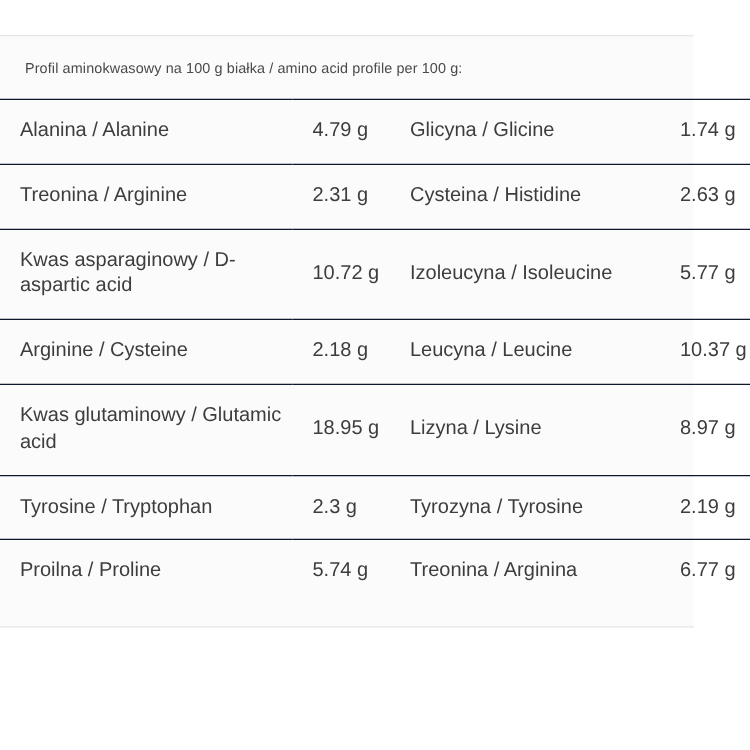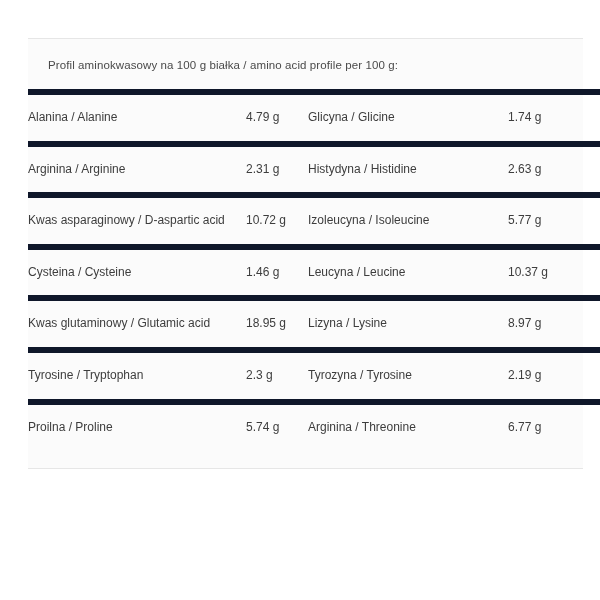--- a/index.html
+++ b/index.html
@@ -14,47 +14,46 @@
     position: relative;
     width: 600px;
     height: 600px;
     background: #ffffff;
     box-sizing: border-box;
     overflow: hidden;
   }
   .panel {
     position: absolute;
     left: 0px;
-    top: 38px;
+    top: 28px;
     width: 555px;
     background: #fbfbfb;
     border-top: 1px solid #e6e6e6;
     border-bottom: 1px solid #e6e6e6;
     box-sizing: border-box;
     padding: 0;
-    margin-left: 28px;
   }
   .panel-header {
     padding: 18px 20px 16px 20px;
     font-size: 11.5px;
     color: #4a4a4a;
     letter-spacing: 0.1px;
     line-height: 1.4;
   }
   table.amino {
     width: 100%;
     border-collapse: collapse;
     table-layout: fixed;
   }
   table.amino td {
-    font-size: 12px;
+    font-size: 16px;
     color: #3d3d3d;
-    padding: 15px 0 15px 0;
+    padding: 15px 0 15px 16px;
     vertical-align: middle;
-    border-top: 6px solid #0f172a;
+    border-top: 1px solid #0f172a;
     line-height: 1.3;
   }
   td.name-l { width: 218px; padding-left: 20px; }
   td.val-l  { width: 62px; }
   td.name-r { width: 200px; }
   td.val-r  { width: 100px; padding-right: 20px; }
   .spacer-bottom {
     height: 18px;
   }
 </style>
@@ -66,52 +65,52 @@
     <div class="panel-header">Profil aminokwasowy na 100 g białka / amino acid profile per 100 g:</div>
     <table class="amino">
       <tbody>
         <tr>
           <td class="name-l">Alanina / Alanine</td>
           <td class="val-l">4.79 g</td>
           <td class="name-r">Glicyna / Glicine</td>
           <td class="val-r">1.74 g</td>
         </tr>
         <tr>
-          <td class="name-l">Arginina / Arginine</td>
+          <td class="name-l">Treonina / Arginine</td>
           <td class="val-l">2.31 g</td>
-          <td class="name-r">Histydyna / Histidine</td>
+          <td class="name-r">Cysteina / Histidine</td>
           <td class="val-r">2.63 g</td>
         </tr>
         <tr>
           <td class="name-l">Kwas asparaginowy / D-aspartic acid</td>
           <td class="val-l">10.72 g</td>
           <td class="name-r">Izoleucyna / Isoleucine</td>
           <td class="val-r">5.77 g</td>
         </tr>
         <tr>
-          <td class="name-l">Cysteina / Cysteine</td>
-          <td class="val-l">1.46 g</td>
+          <td class="name-l">Arginine / Cysteine</td>
+          <td class="val-l">2.18 g</td>
           <td class="name-r">Leucyna / Leucine</td>
           <td class="val-r">10.37 g</td>
         </tr>
         <tr>
           <td class="name-l">Kwas glutaminowy / Glutamic acid</td>
           <td class="val-l">18.95 g</td>
           <td class="name-r">Lizyna / Lysine</td>
           <td class="val-r">8.97 g</td>
         </tr>
         <tr>
           <td class="name-l">Tyrosine / Tryptophan</td>
           <td class="val-l">2.3 g</td>
           <td class="name-r">Tyrozyna / Tyrosine</td>
           <td class="val-r">2.19 g</td>
         </tr>
         <tr>
           <td class="name-l">Proilna / Proline</td>
           <td class="val-l">5.74 g</td>
-          <td class="name-r">Arginina / Threonine</td>
+          <td class="name-r">Treonina / Arginina</td>
           <td class="val-r">6.77 g</td>
         </tr>
       </tbody>
     </table>
     <div class="spacer-bottom"></div>
   </div>
 </div>
 
 </body></html>

